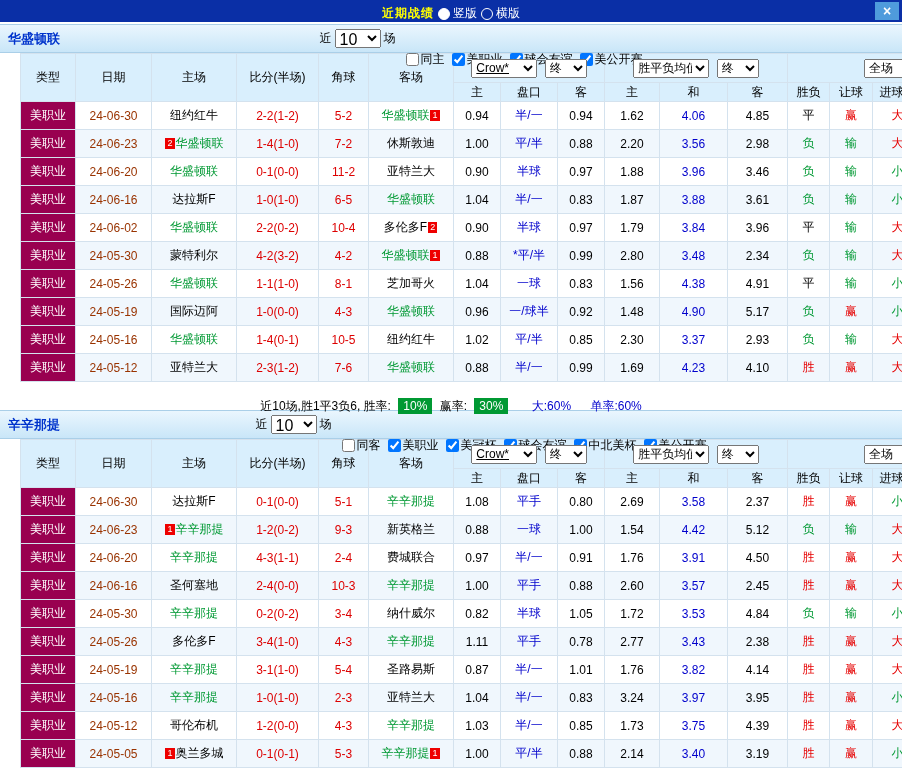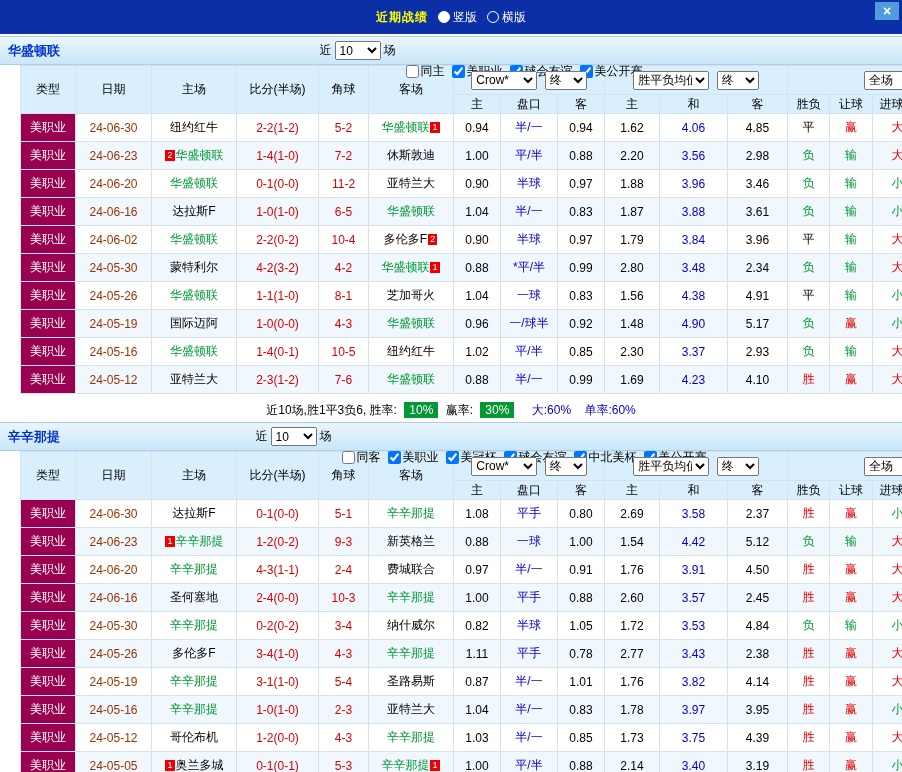--- a/index.html
+++ b/index.html
@@ -1,64 +1,64 @@
 <!DOCTYPE html>
 <html style="--topbar-bg: #0a2fa6; --title-color: #ffff00; --close-btn-bg: #4f9bdc; --team-title-color: #0033cc; --table-header-bg: #d9effd; --grid-border: #d4e2ee; --league-bg: #990050; --date-color: #993300; --score-color: #dd0000; --handicap-color: #0000cc; --focus-team: #009933; --badge-bg: #ee0000; --win-color: #e60000; --lose-color: #009933; --rate-green: #009933; --rate-red: #ee0000; --blue-text: #0000cc;"><head>
 <meta charset="utf-8">
 <style>
   html,body{margin:0;padding:0;}
   body{width:902px;font-family:"Liberation Sans","DejaVu Sans",sans-serif;font-size:12px;color:#000;background:#fff;}
 
-  .topbar{position:relative;height:34px;background:var(--topbar-bg,#0a2fa6);display:flex;align-items:center;justify-content:center;gap:10px;color:#fff;}
+  .topbar{position:relative;height:22px;background:var(--topbar-bg,#0a2fa6);display:flex;align-items:flex-end;justify-content:center;gap:4px;color:#fff;}
   .topbar .title{color:var(--title-color,#ffff00);font-weight:bold;letter-spacing:1px;}
   .radio-opt{display:inline-flex;align-items:center;gap:3px;cursor:pointer;}
   .radio{width:10px;height:10px;border:1px solid #fff;border-radius:50%;display:inline-block;}
   .radio.selected{background:#fff;}
   .close-btn{position:absolute;right:3px;top:2px;width:24px;height:18px;background:var(--close-btn-bg,#4f9bdc);color:#fff;font-weight:bold;text-align:center;line-height:18px;font-size:14px;cursor:pointer;}
 
   section{margin-top:2px;}
   .sec-header{height:27px;display:flex;align-items:center;background:linear-gradient(#eaf6fe,#c9e6f8);border-top:1px solid #aacfe8;border-bottom:1px solid #aacfe8;}
   .team-name{color:var(--team-title-color,#0033cc);font-weight:bold;font-size:13px;margin-left:8px;white-space:nowrap;}
   .filters{flex:1;display:flex;align-items:center;justify-content:center;gap:3px;}
-  .filters select{height:19px;font-size:12px;}
+  .filters select{height:19px;font-size:16px;}
   .count-select{width:46px;}
   .cb-box{display:inline-flex;align-items:flex-end;margin-top:41px;}
   .cb{display:inline-flex;align-items:center;gap:2px;margin-left:7px;cursor:pointer;}
   .cb input{width:13px;height:13px;margin:0;}
 
   table{width:902px;border-collapse:collapse;table-layout:fixed;margin-left:20px;}
   th,td{border:1px solid var(--grid-border,#d4e2ee);text-align:center;overflow:hidden;white-space:nowrap;padding:0;}
   thead th{background:var(--table-header-bg,#d9effd);font-weight:normal;}
   .hdr-row1 th{height:28px;}
   .hdr-row2 th{height:18px;}
   .dd-cell select{height:19px;font-size:12px;vertical-align:middle;}
-  .sel-company{width:66px;}
+  .sel-company{width:66px;text-decoration:underline;}
   .sel-stage{width:42px;margin-left:4px;}
   .sel-europe{width:76px;}
   .sel-full{width:52px;margin-right:6px;}
   .dd-right{text-align:right;}
 
   tbody td{height:27px;}
   tbody tr:nth-child(even) td{background:#f0f7fd;}
   td.league{background:var(--league-bg,#990050);color:#fff;}
   tbody tr:nth-child(even) td.league{background:var(--league-bg,#990050);}
   td.date{color:var(--date-color,#993300);}
   td.score,td.corner{color:var(--score-color,#dd0000);}
   td.handicap,td.draw-odds{color:var(--handicap-color,#0000cc);}
   .team-plain{color:#000;}
   .focus-team{color:var(--focus-team,#009933);}
   .badge{display:inline-block;background:var(--badge-bg,#ee0000);color:#fff;font-size:9px;line-height:11px;padding:0 2px;margin:0 1px;vertical-align:1px;}
   .c-red{color:var(--win-color,#e60000);}
   .c-green{color:var(--lose-color,#009933);}
   .c-black{color:#000;}
 
   .summary{height:26px;line-height:26px;text-align:center;}
-  .ratebox{display:inline-block;color:#fff;padding:0 5px;margin:8px 4px;line-height:16px;}
+  .ratebox{display:inline-block;color:#fff;padding:0 5px;margin:16px 4px;line-height:16px;}
   .ratebox.green{background:var(--rate-green,#009933);}
-  .blue-text{color:var(--blue-text,#0000cc);margin-left:10px;}
+  .blue-text{color:var(--blue-text,#0000cc);margin-left:16px;}
 
   .cw1{width:55px}.cw2{width:76px}.cw3{width:85px}.cw4{width:82px}.cw5{width:50px}
   .cw6{width:85px}.cw7{width:47px}.cw8{width:57px}.cw9{width:47px}.cw10{width:55px}
   .cw11{width:68px}.cw12{width:60px}.cw13{width:42px}.cw14{width:43px}.cw15{width:50px}
 </style>
 </head>
 <body>
 
 <div class="topbar">
   <span class="title">近期战绩</span>
@@ -541,21 +541,21 @@
         <tr>
           <td class="league">美职业</td>
           <td class="date">24-05-16</td>
           <td class="team"><span class="focus-team">辛辛那提</span></td>
           <td class="score">1-0(1-0)</td>
           <td class="corner">2-3</td>
           <td class="team"><span class="team-plain">亚特兰大</span></td>
           <td class="num">1.04</td>
           <td class="handicap">半/一</td>
           <td class="num">0.83</td>
-          <td class="num">1.78</td>
+          <td class="num">3.24</td>
           <td class="draw-odds">3.97</td>
           <td class="num">3.95</td>
           <td class="res c-red">胜</td>
           <td class="res c-red">赢</td>
           <td class="res c-green">小</td>
         </tr>
         <tr>
           <td class="league">美职业</td>
           <td class="date">24-05-12</td>
           <td class="team"><span class="team-plain">哥伦布机</span></td>

